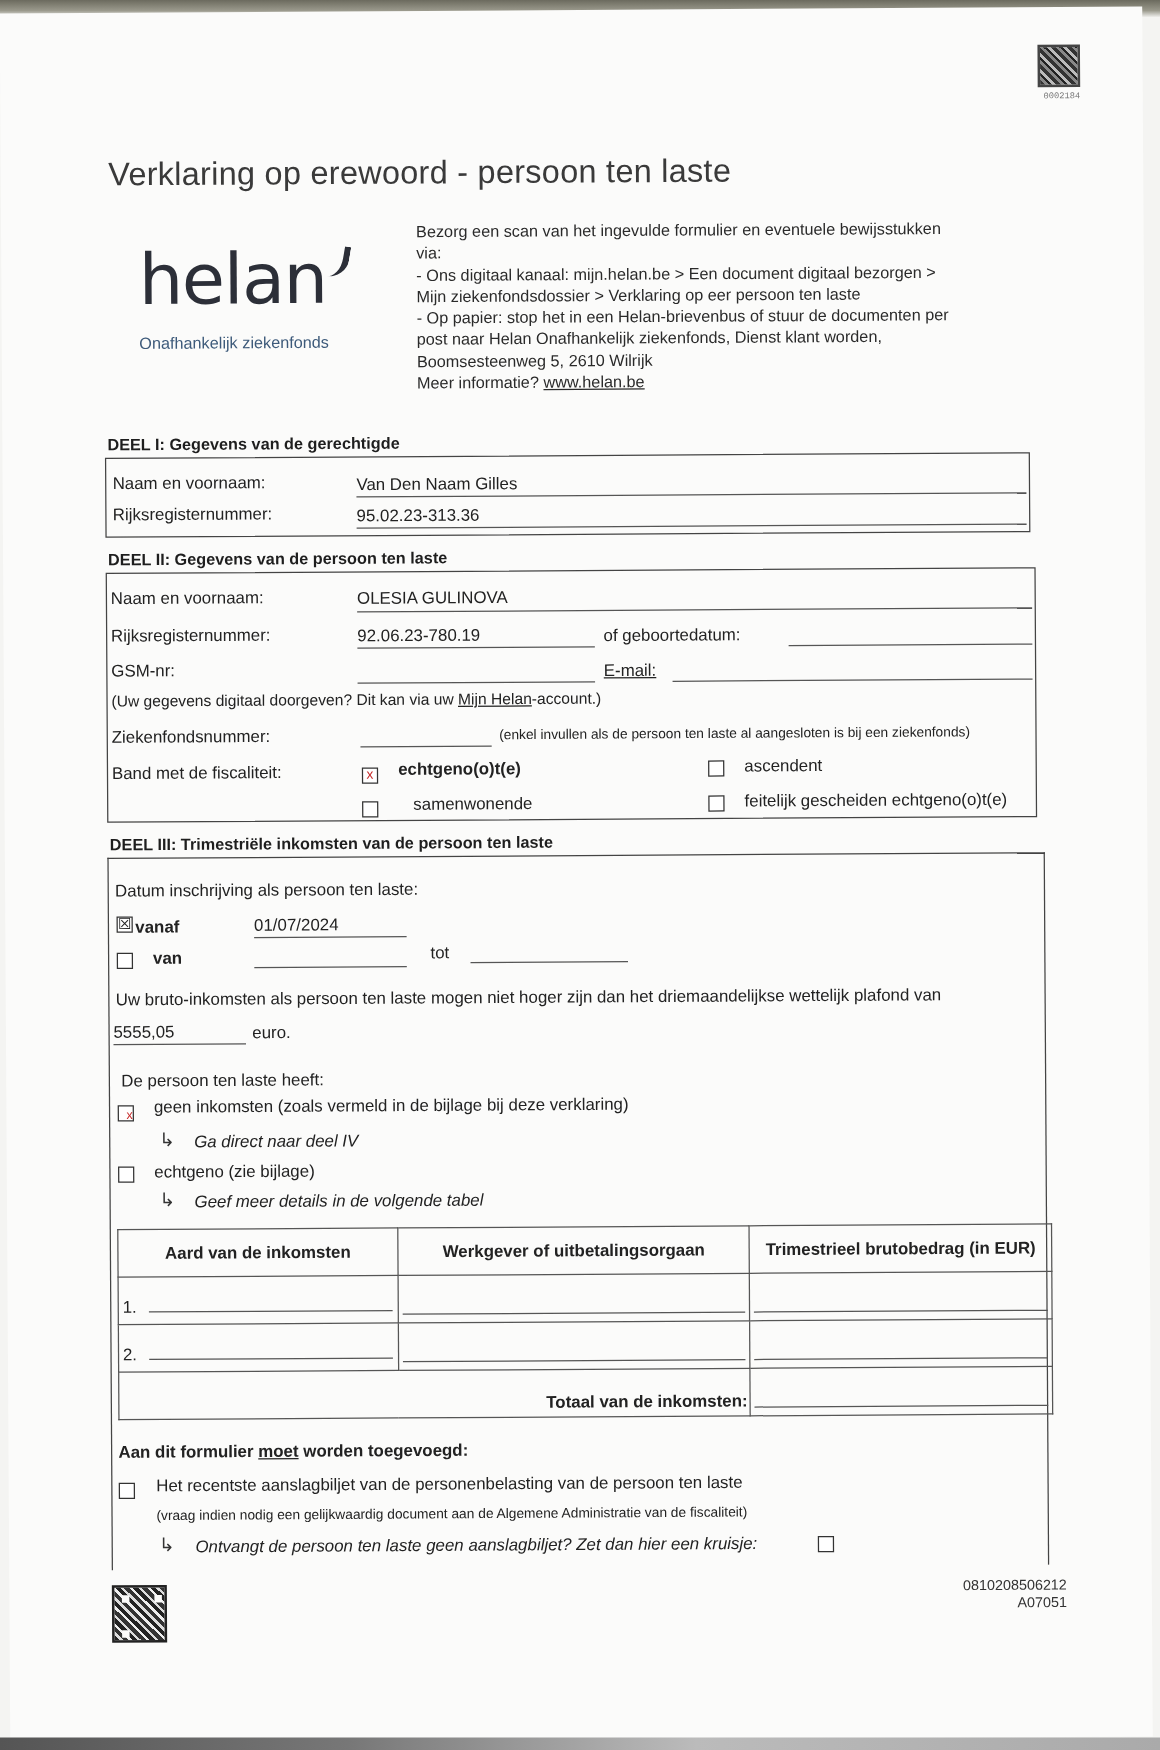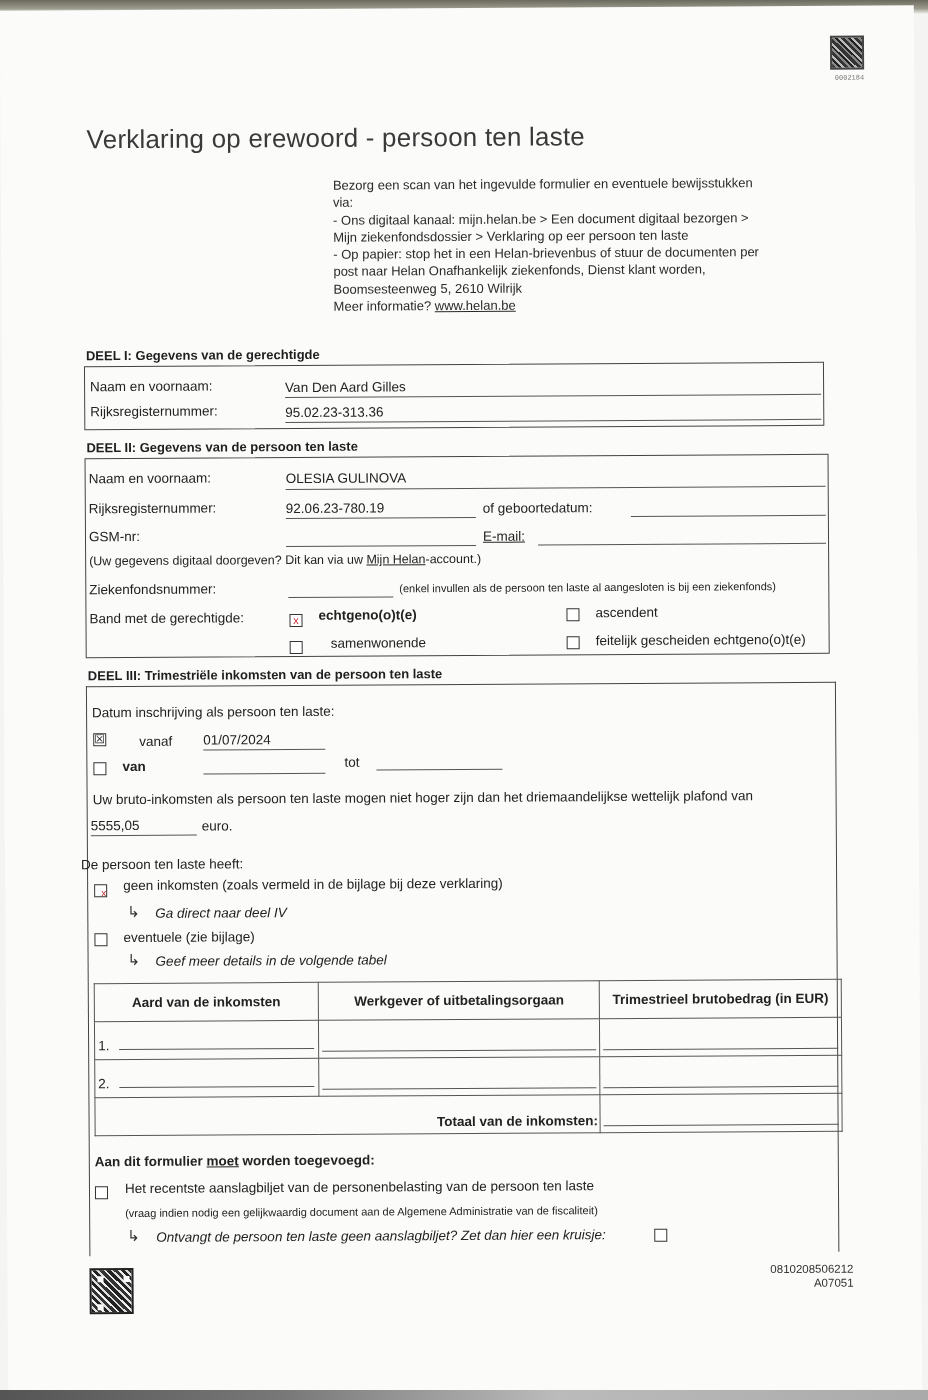--- a/index.html
+++ b/index.html
@@ -76,39 +76,44 @@
 
 <div class="page">
 
   <div class="abs qr-top">
     <div class="code"></div>
     <div class="num">0002184</div>
   </div>
 
   <div class="abs title">Verklaring op erewoord - persoon ten laste</div>
 
+  <div class="abs logo">
+    <div class="word">helan</div>
+    <div class="tick"></div>
+    <div class="sub">Onafhankelijk ziekenfonds</div>
+  </div>
 
   <div class="abs instructions">
     <div>Bezorg een scan van het ingevulde formulier en eventuele bewijsstukken</div>
     <div>via:</div>
     <div>- Ons digitaal kanaal: mijn.helan.be &gt; Een document digitaal bezorgen &gt;</div>
     <div>Mijn ziekenfondsdossier &gt; Verklaring op eer persoon ten laste</div>
     <div>- Op papier: stop het in een Helan-brievenbus of stuur de documenten per</div>
     <div>post naar Helan Onafhankelijk ziekenfonds, Dienst klant worden,</div>
     <div>Boomsesteenweg 5, 2610 Wilrijk</div>
     <div>
       <span>Meer informatie?</span>
       <span class="link">www.helan.be</span>
     </div>
   </div>
 
   <div class="abs sec-title" style="left:84px; top:338px;">DEEL I: Gegevens van de gerechtigde</div>
   <div class="box" style="left:82px; top:356px; width:740px; height:64px;"></div>
   <div class="row" style="left:88px; top:369px;">Naam en voornaam:</div>
-  <div class="row" style="left:283px; top:371px;">Van Den Aard Gilles</div>
+  <div class="row" style="left:283px; top:371px;">Van Den Naam Gilles</div>
   <div class="line" style="left:283px; top:388px; width:536px;"></div>
   <div class="row" style="left:88px; top:394px;">Rijksregisternummer:</div>
   <div class="row" style="left:283px; top:396px;">95.02.23-313.36</div>
   <div class="line" style="left:283px; top:413px; width:536px;"></div>
 
   <div class="abs sec-title" style="left:84px; top:430px;">DEEL II: Gegevens van de persoon ten laste</div>
   <div class="box" style="left:82px; top:448px; width:744px; height:200px;"></div>
 
   <div class="row" style="left:86px; top:461px;">Naam en voornaam:</div>
   <div class="row" style="left:283px; top:462px;">OLESIA GULINOVA</div>
@@ -126,58 +131,58 @@
   <div class="line" style="left:535px; top:537px; width:288px;"></div>
 
   <div class="row" style="left:86px; top:544px; font-size:12.5px;">
     <span>(Uw gegevens digitaal doorgeven? Dit kan via uw </span><span style="text-decoration:underline;">Mijn Helan</span><span>-account.)</span>
   </div>
 
   <div class="row" style="left:86px; top:572px;">Ziekenfondsnummer:</div>
   <div class="line" style="left:285px; top:588px; width:105px;"></div>
   <div class="row small" style="left:396px; top:574px;">(enkel invullen als de persoon ten laste al aangesloten is bij een ziekenfonds)</div>
 
-  <div class="row" style="left:86px; top:601px;">Band met de gerechtigde:</div>
+  <div class="row" style="left:86px; top:601px;">Band met de fiscaliteit:</div>
   <div class="cb red" style="left:286px; top:605px;">x</div>
   <div class="row" style="left:315px; top:599px;font-weight:bold;">echtgeno(o)t(e)</div>
   <div class="cb" style="left:563px; top:601px;"></div>
   <div class="row" style="left:592px; top:598px;">ascendent</div>
   <div class="cb" style="left:286px; top:632px;"></div>
   <div class="row" style="left:315px; top:627px;margin-left:12px;">samenwonende</div>
   <div class="cb" style="left:563px; top:629px;"></div>
   <div class="row" style="left:592px; top:626px;">feitelijk gescheiden echtgeno(o)t(e)</div>
 
   <div class="abs sec-title" style="left:84px; top:658px;">DEEL III: Trimestriële inkomsten van de persoon ten laste</div>
   <div class="box" style="left:82px; top:676px; width:750px; height:570px; border-bottom:none;"></div>
 
   <div class="row" style="left:88px; top:695px;">Datum inschrijving als persoon ten laste:</div>
   <div class="cb" style="left:89px; top:723px; font-size:12px; line-height:10px;">☒</div>
-  <div class="row" style="left:135px; top:724px;">vanaf</div>
+  <div class="row" style="left:104px; top:724px;font-weight:bold;">vanaf</div>
   <div class="row" style="left:199px; top:723px;">01/07/2024</div>
   <div class="line" style="left:199px; top:740px; width:122px;"></div>
 
   <div class="cb" style="left:89px; top:752px;"></div>
   <div class="row" style="left:118px; top:749px;font-weight:bold;">van</div>
   <div class="line" style="left:199px; top:764px; width:122px;"></div>
   <div class="row" style="left:340px; top:746px;">tot</div>
   <div class="line" style="left:372px; top:761px; width:126px;"></div>
 
   <div class="row" style="left:88px; top:782px;">Uw bruto-inkomsten als persoon ten laste mogen niet hoger zijn dan het driemaandelijkse wettelijk plafond van</div>
   <div class="row" style="left:86px; top:808px;">5555,05</div>
   <div class="line" style="left:86px; top:825px; width:106px;"></div>
   <div class="row" style="left:197px; top:809px;">euro.</div>
 
-  <div class="row" style="left:76px; top:847px;">De persoon ten laste heeft:</div>
+  <div class="row" style="left:92px; top:847px;">De persoon ten laste heeft:</div>
   <div class="cb red" style="left:89px; top:874px; font-size:10px; line-height:16px; text-align:right;">x</div>
   <div class="row" style="left:118px; top:868px;">geen inkomsten (zoals vermeld in de bijlage bij deze verklaring)</div>
   <div class="arrow" style="left:122px; top:893px;">↳</div>
   <div class="row italic" style="left:150px; top:896px;">Ga direct naar deel IV</div>
 
   <div class="cb" style="left:89px; top:923px;"></div>
-  <div class="row" style="left:118px; top:920px;">eventuele (zie bijlage)</div>
+  <div class="row" style="left:118px; top:920px;">echtgeno (zie bijlage)</div>
   <div class="arrow" style="left:122px; top:941px;">↳</div>
   <div class="row italic" style="left:150px; top:944px;">Geef meer details in de volgende tabel</div>
 
   <table class="inc" style="left:88px; top:973px; width:748px;">
     <tbody>
         <tr>
       <th style="width:224px;">Aard van de inkomsten</th>
       <th style="width:282px;">Werkgever of uitbetalingsorgaan</th>
       <th style="width:242px;">Trimestrieel brutobedrag (in EUR)</th>
     </tr>

